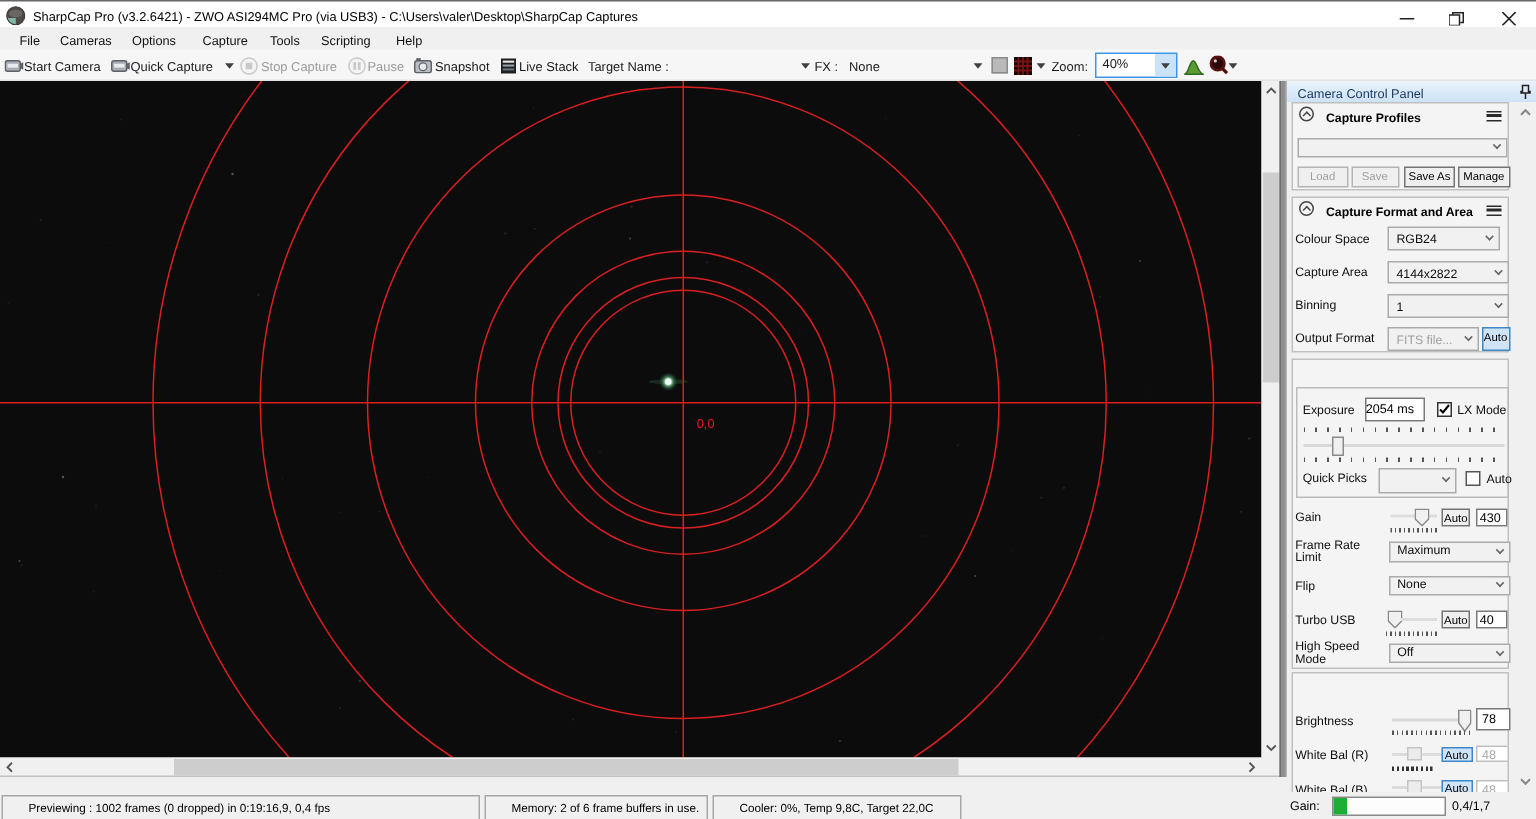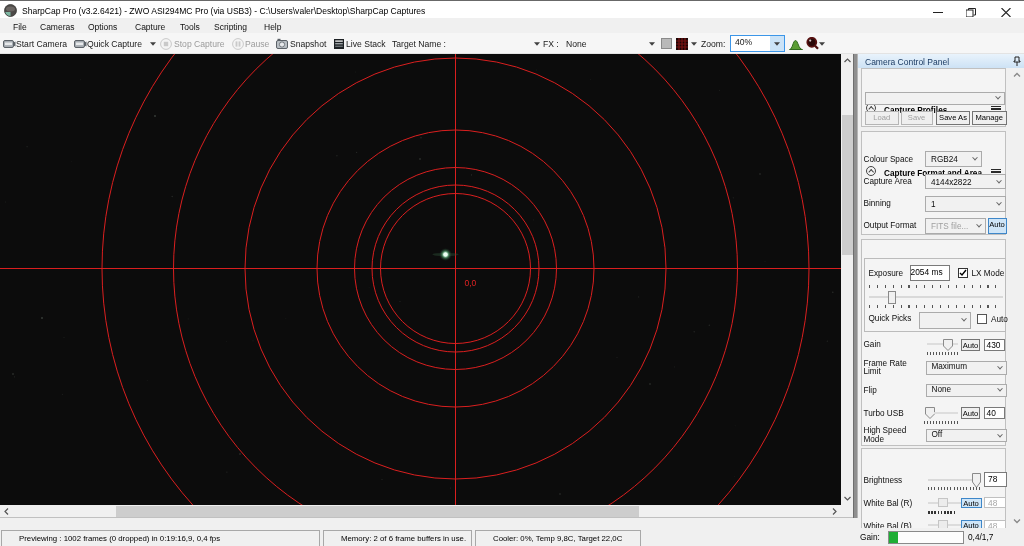--- a/index.html
+++ b/index.html
@@ -19,21 +19,21 @@
 #viewport{left:0;top:54px;width:841px;height:451px;background:#0c0c0c;overflow:hidden;}
 
 .sb{background:#f0f0f0;}
 .sb-thumb{background:#cdcdcd;}
 
 #splitter{left:853px;top:54px;width:5px;height:464px;background:#8f8f8f;border-left:1px solid #6e6e6e;border-right:1px solid #b5b5b5;}
 
 #panel{left:858px;top:54px;width:166px;height:474px;background:#f0f0f0;overflow:hidden;}
 #panel-title{left:0;top:0;width:166px;height:14px;background:linear-gradient(#e9f3fc,#cde2f5);font-size:8.5px;padding-top:2.5px;color:#16365f;padding-left:7px;}
 .sec{position:absolute;left:3px;width:145px;background:#f4f4f4;border:1px solid #c0c0c0;}
-.sec-h{position:absolute;left:0;top:0;width:100%;height:15px;font-size:8.2px;font-weight:bold;color:#000;white-space:nowrap;margin-top:32px;}
+.sec-h{position:absolute;left:0;top:0;width:100%;height:15px;font-size:8.2px;font-weight:bold;color:#000;white-space:nowrap;}
 .sec-h .txt{position:absolute;left:22px;top:4.5px;}
 .burger{position:absolute;right:4px;top:4.5px;width:10px;height:7px;border-top:1.3px solid #2a2a2a;border-bottom:1.3px solid #2a2a2a;}
 .burger:before{content:"";position:absolute;left:0;top:1.9px;width:10px;height:1.3px;background:#2a2a2a;}
 .chev-circle{position:absolute;left:4px;top:2px;width:10px;height:10px;border:1.3px solid #444;border-radius:50%;}
 .chev-circle:before{content:"";position:absolute;left:2.1px;top:3.1px;width:3.4px;height:3.4px;border-left:1.4px solid #444;border-top:1.4px solid #444;transform:rotate(45deg);}
 .lbl{position:absolute;font-size:8.2px;color:#0d0d0d;white-space:nowrap;}
 .combo{position:absolute;background:#f1f1f1;border:1px solid #ababab;font-size:8.2px;color:#0d0d0d;}
 .combo .cv{position:absolute;left:5px;top:3px;white-space:nowrap;}
 .combo .ca{position:absolute;right:4px;top:45%;width:4px;height:4px;border-left:1px solid #666;border-bottom:1px solid #666;transform:translateY(-60%) rotate(-45deg);}
 .tinput{position:absolute;background:#fff;border:1px solid #7a7a7a;font-size:8.4px;color:#000;}
@@ -277,21 +277,21 @@
       <div class="abtn" style="left:110px;top:42px;width:34.5px;height:13.5px">Manage</div>
     </div>
 
     <div class="sec" style="top:77px;height:104px">
       <div class="sec-h">
           <div class="chev-circle"></div>
           <div class="txt">Capture Format and Area</div>
           <div class="burger"></div>
         </div>
       <div class="lbl" style="left:1.5px;top:22.5px">Colour Space</div>
-      <div class="combo" style="left:63px;top:19px;width:57px;height:15.5px">
+      <div class="combo" style="left:63px;top:19px;width:75px;height:15.5px">
           <div class="cv">RGB24</div>
           <div class="ca"></div>
         </div>
       <div class="lbl" style="left:1.5px;top:44.8px">Capture Area</div>
       <div class="combo" style="left:63px;top:41.5px;width:80.5px;height:15.5px">
           <div class="cv">4144x2822</div>
           <div class="ca"></div>
         </div>
       <div class="lbl" style="left:1.5px;top:67px">Binning</div>
       <div class="combo" style="left:63px;top:64px;width:80.5px;height:15.5px">

